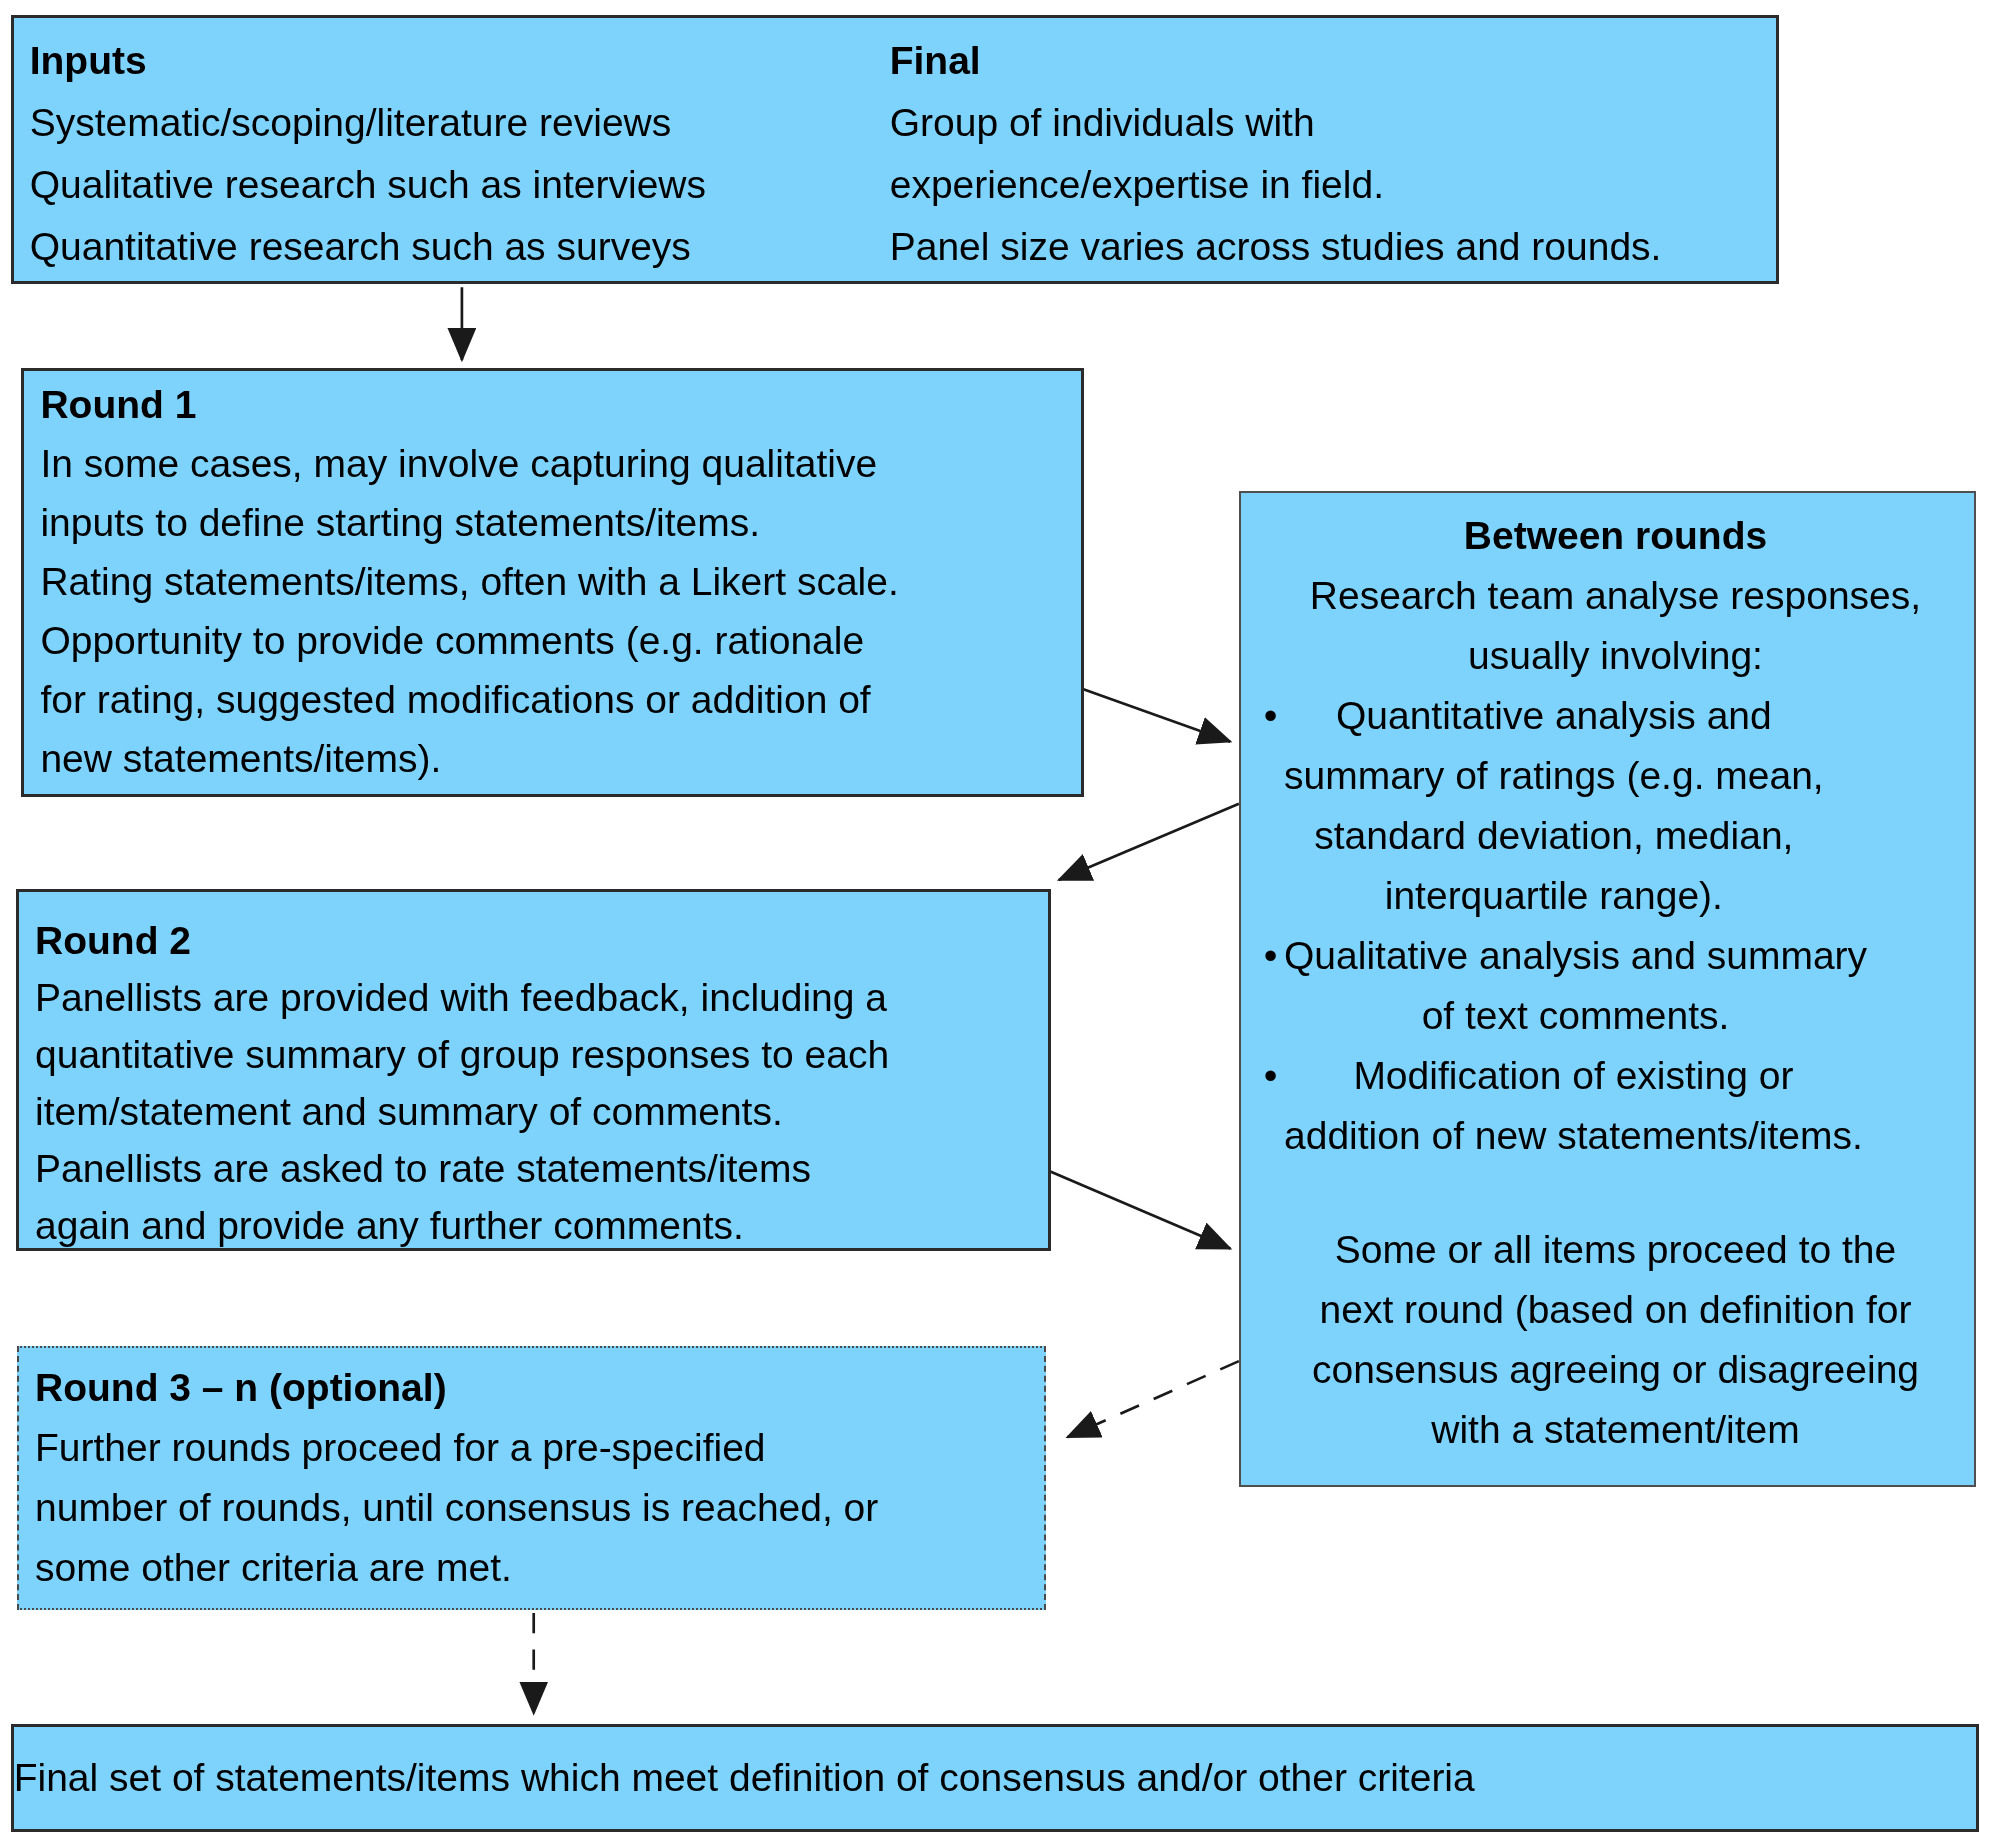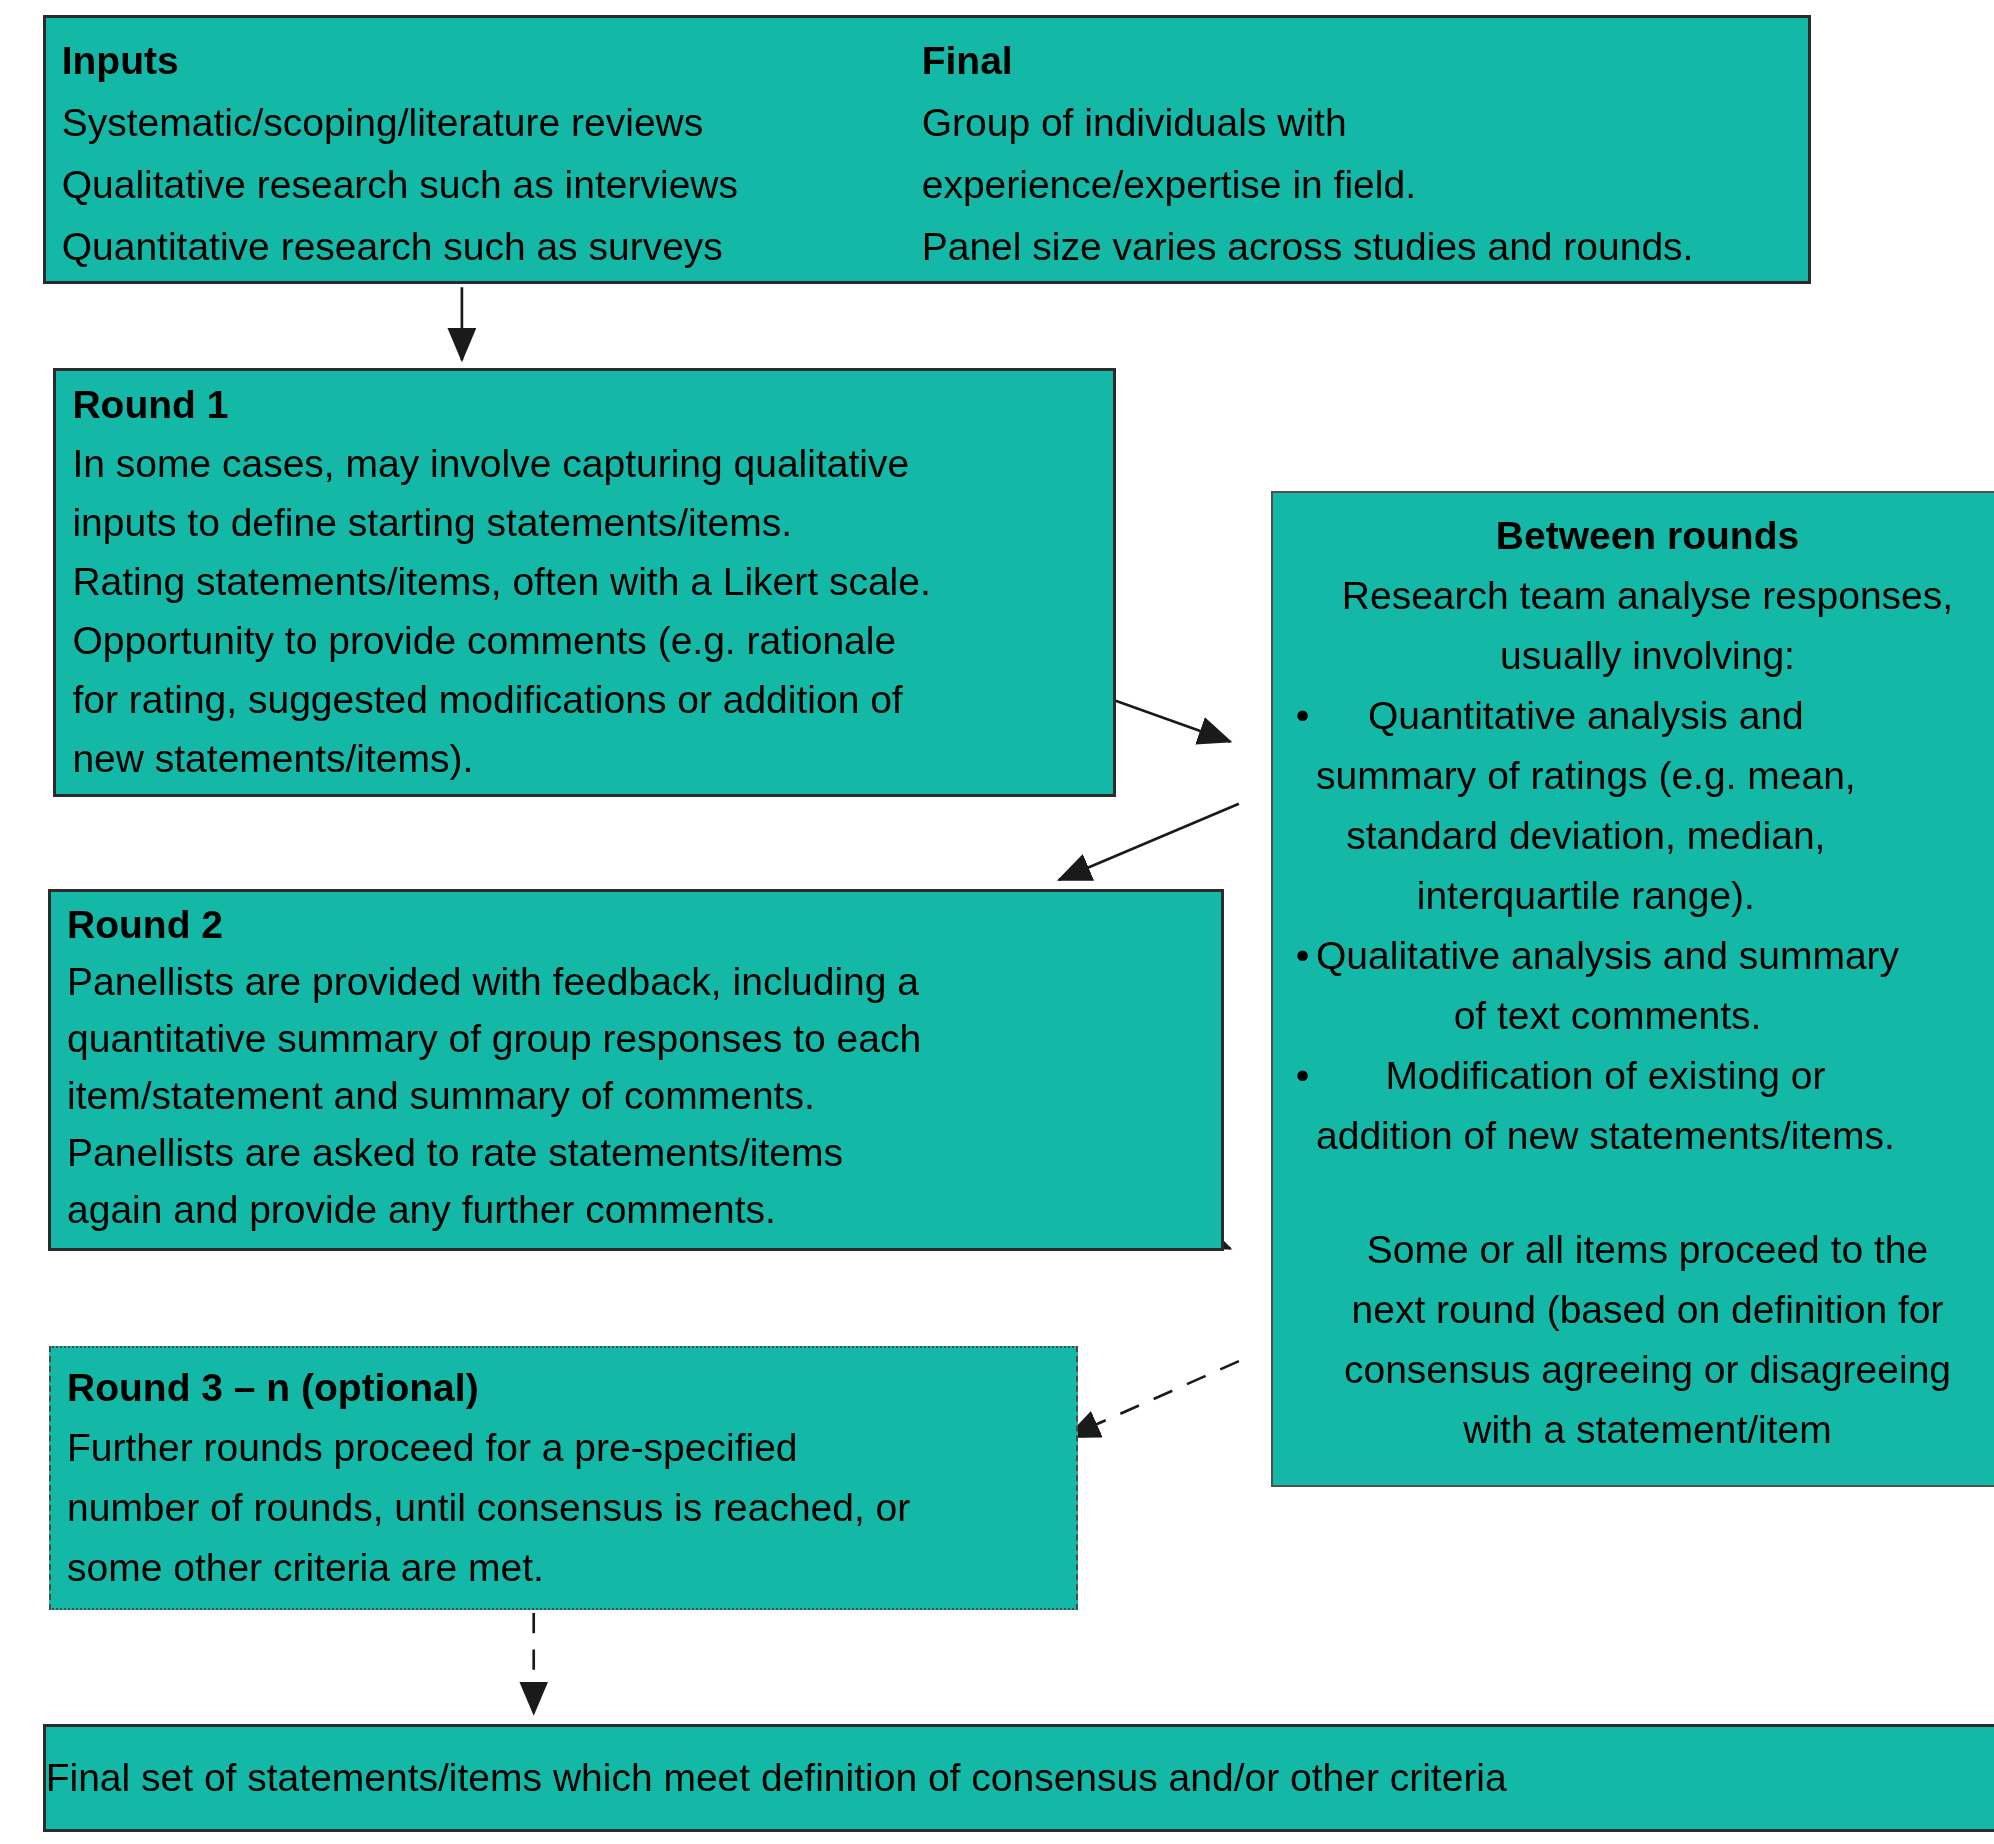--- a/index.html
+++ b/index.html
@@ -12,23 +12,22 @@
     width: 1995px;
     height: 1845px;
     background: #ffffff;
     font-family: "Liberation Sans", sans-serif;
     font-size: 39px;
     color: #000000;
     overflow: hidden;
   }
   .box {
     position: absolute;
-    background: #14b8a6;
+    background: #7dd3fc;
     box-sizing: border-box;
-    margin-left: 32px;
   }
   .solid-box {
     border: 3.2px solid #2b2b2b;
   }
   .between-box {
     border: 2.7px solid #4f4f4f;
   }
   .dashed-box {
     border: 2.1px #4a4a4a;
     border-style: dotted dashed dotted dashed;
@@ -46,21 +45,21 @@
   .inputs-col { left: 16px; }
   .panel-col { left: 876px; }
   
   .round1-box { left: 21.4px; top: 368px; width: 1063px; height: 429px; padding: 4.3px 0 0 16px; line-height: 59px; }
   
   .between-rounds-box { left: 1239px; top: 491px; width: 737px; height: 996px; padding: 13px 0 0 16px; line-height: 60px; text-align: center; }
   .bullet-row { display: flex; align-items: flex-start; }
   .bullet-dot { flex: none; width: 27px; }
   .footer-block { margin-top: 54px; }
   
-  .round2-box { left: 16px; top: 889px; width: 1176px; height: 362px; padding: 4px 0 0 16px; line-height: 57px; }
+  .round2-box { left: 16px; top: 889px; width: 1035px; height: 362px; padding: 20px 0 0 16px; line-height: 57px; }
   
   .round3-box { left: 17px; top: 1346px; width: 1029px; height: 264px; padding: 9.6px 0 0 16px; line-height: 60px; }
   
   .final-box { left: 10.7px; top: 1724px; width: 1968px; height: 108px; display: flex; align-items: center; }
   
   .arrows-layer {
     position: absolute;
     left: 0; top: 0;
     width: 1995px;
     height: 1845px;

